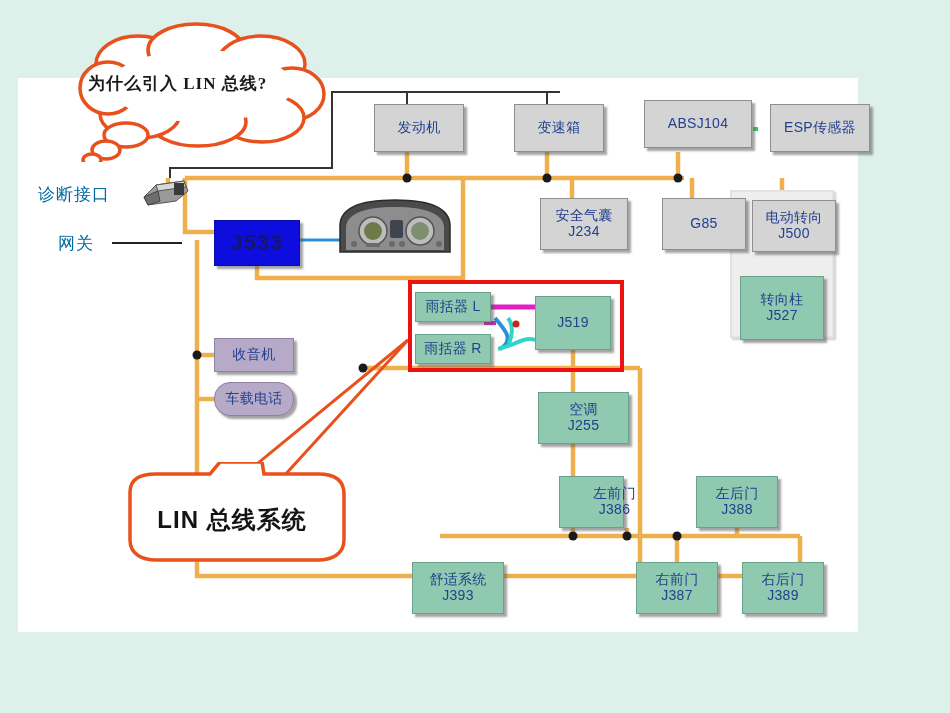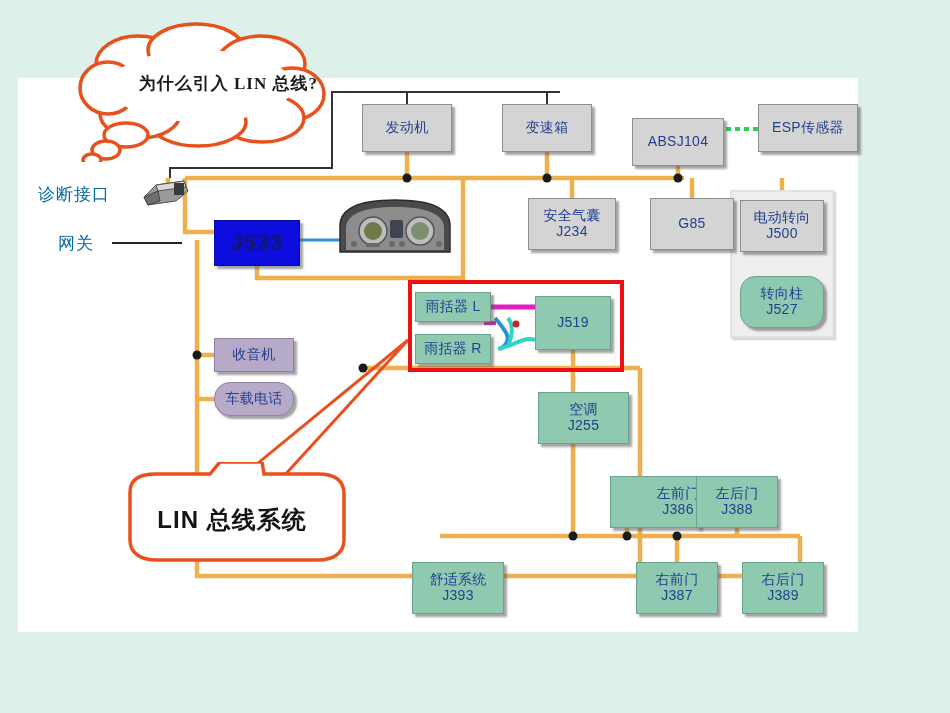--- a/index.html
+++ b/index.html
@@ -51,20 +51,21 @@
     line-height: 1.12;
     border: 1px solid #9a9a9a;
     box-shadow: 3px 3px 2px rgba(90,90,90,0.55);
     white-space: nowrap;
     letter-spacing: 0.3px;
   }
   .node .l2 { display:block; }
   .node-grey {
     background: #d4d4d4;
     border-color: #8e8e8e;
+    margin-left: 12px;
   }
   .node-green {
     background: #8fc9b0;
     border-color: #6aa38c;
   }
   .node-purple {
     background: #b7aac9;
     border-color: #8d82a0;
   }
   .node-blue {
@@ -102,21 +103,21 @@
     left: 66px;
     top: 22px;
     width: 270px;
     height: 140px;
   }
   .bubble-text {
     position: absolute;
     left: 22px;
     top: 50px;
     width: 230px;
-    text-align: right;
+    text-align: left;
     font-size: 17px;
     color: #1a1a1a;
     font-family: "Liberation Serif", serif;
     font-weight: bold;
     letter-spacing: 1px;
     z-index: 3;
   }
   
   .callout-wrap {
     position: absolute;
@@ -300,38 +301,38 @@
 
   <div class="redbox" style="left:408px; top:280px; width:216px; height:92px;"></div>
 
   <div id="node-layer">
       <div class="node node-grey" style="left: 362px; top: 104px; width: 90px; height: 48px;">
         <span>发动机</span>
       </div>
       <div class="node node-grey" style="left: 502px; top: 104px; width: 90px; height: 48px;">
         <span>变速箱</span>
       </div>
-      <div class="node node-grey" style="left: 632px; top: 118px; width: 92px; height: 48px;">
+      <div class="node node-grey" style="left: 632px; top: 100px; width: 108px; height: 48px;">
         <span>ABSJ104</span>
       </div>
       <div class="node node-grey" style="left: 758px; top: 104px; width: 100px; height: 48px;">
         <span>ESP传感器</span>
       </div>
       <div class="node node-grey" style="left: 528px; top: 198px; width: 88px; height: 52px;">
         <span>安全气囊</span>
         <span class="l2">J234</span>
       </div>
       <div class="node node-grey" style="left: 650px; top: 198px; width: 84px; height: 52px;">
         <span>G85</span>
       </div>
       <div class="node node-grey" style="left: 740px; top: 200px; width: 84px; height: 52px;">
         <span>电动转向</span>
         <span class="l2">J500</span>
       </div>
-      <div class="node node-green" style="left: 740px; top: 276px; width: 84px; height: 52px; border-radius: 15px;">
+      <div class="node node-green" style="left: 740px; top: 276px; width: 84px; height: 64px;">
         <span>转向柱</span>
         <span class="l2">J527</span>
       </div>
       <div class="node node-blue" style="left: 214px; top: 220px; width: 86px; height: 46px;">
         <span>J533</span>
       </div>
       <div class="node node-purple" style="left: 214px; top: 338px; width: 80px; height: 34px;">
         <span>收音机</span>
       </div>
       <div class="node node-purple" style="left: 214px; top: 382px; width: 80px; height: 34px; border-radius: 16px;">
@@ -343,21 +344,21 @@
       <div class="node node-green" style="left: 415px; top: 334px; width: 76px; height: 30px;">
         <span>雨括器 R</span>
       </div>
       <div class="node node-green" style="left: 535px; top: 296px; width: 76px; height: 54px;">
         <span>J519</span>
       </div>
       <div class="node node-green" style="left: 538px; top: 392px; width: 91px; height: 52px;">
         <span>空调</span>
         <span class="l2">J255</span>
       </div>
-      <div class="node node-green" style="left: 610px; top: 476px; width: 90px; height: 52px; padding-left: 46px;">
+      <div class="node node-green" style="left: 559px; top: 476px; width: 65px; height: 52px; padding-left: 46px;">
         <span>左前门</span>
         <span class="l2">J386</span>
       </div>
       <div class="node node-green" style="left: 696px; top: 476px; width: 82px; height: 52px;">
         <span>左后门</span>
         <span class="l2">J388</span>
       </div>
       <div class="node node-green" style="left: 412px; top: 562px; width: 92px; height: 52px;">
         <span>舒适系统</span>
         <span class="l2">J393</span>

